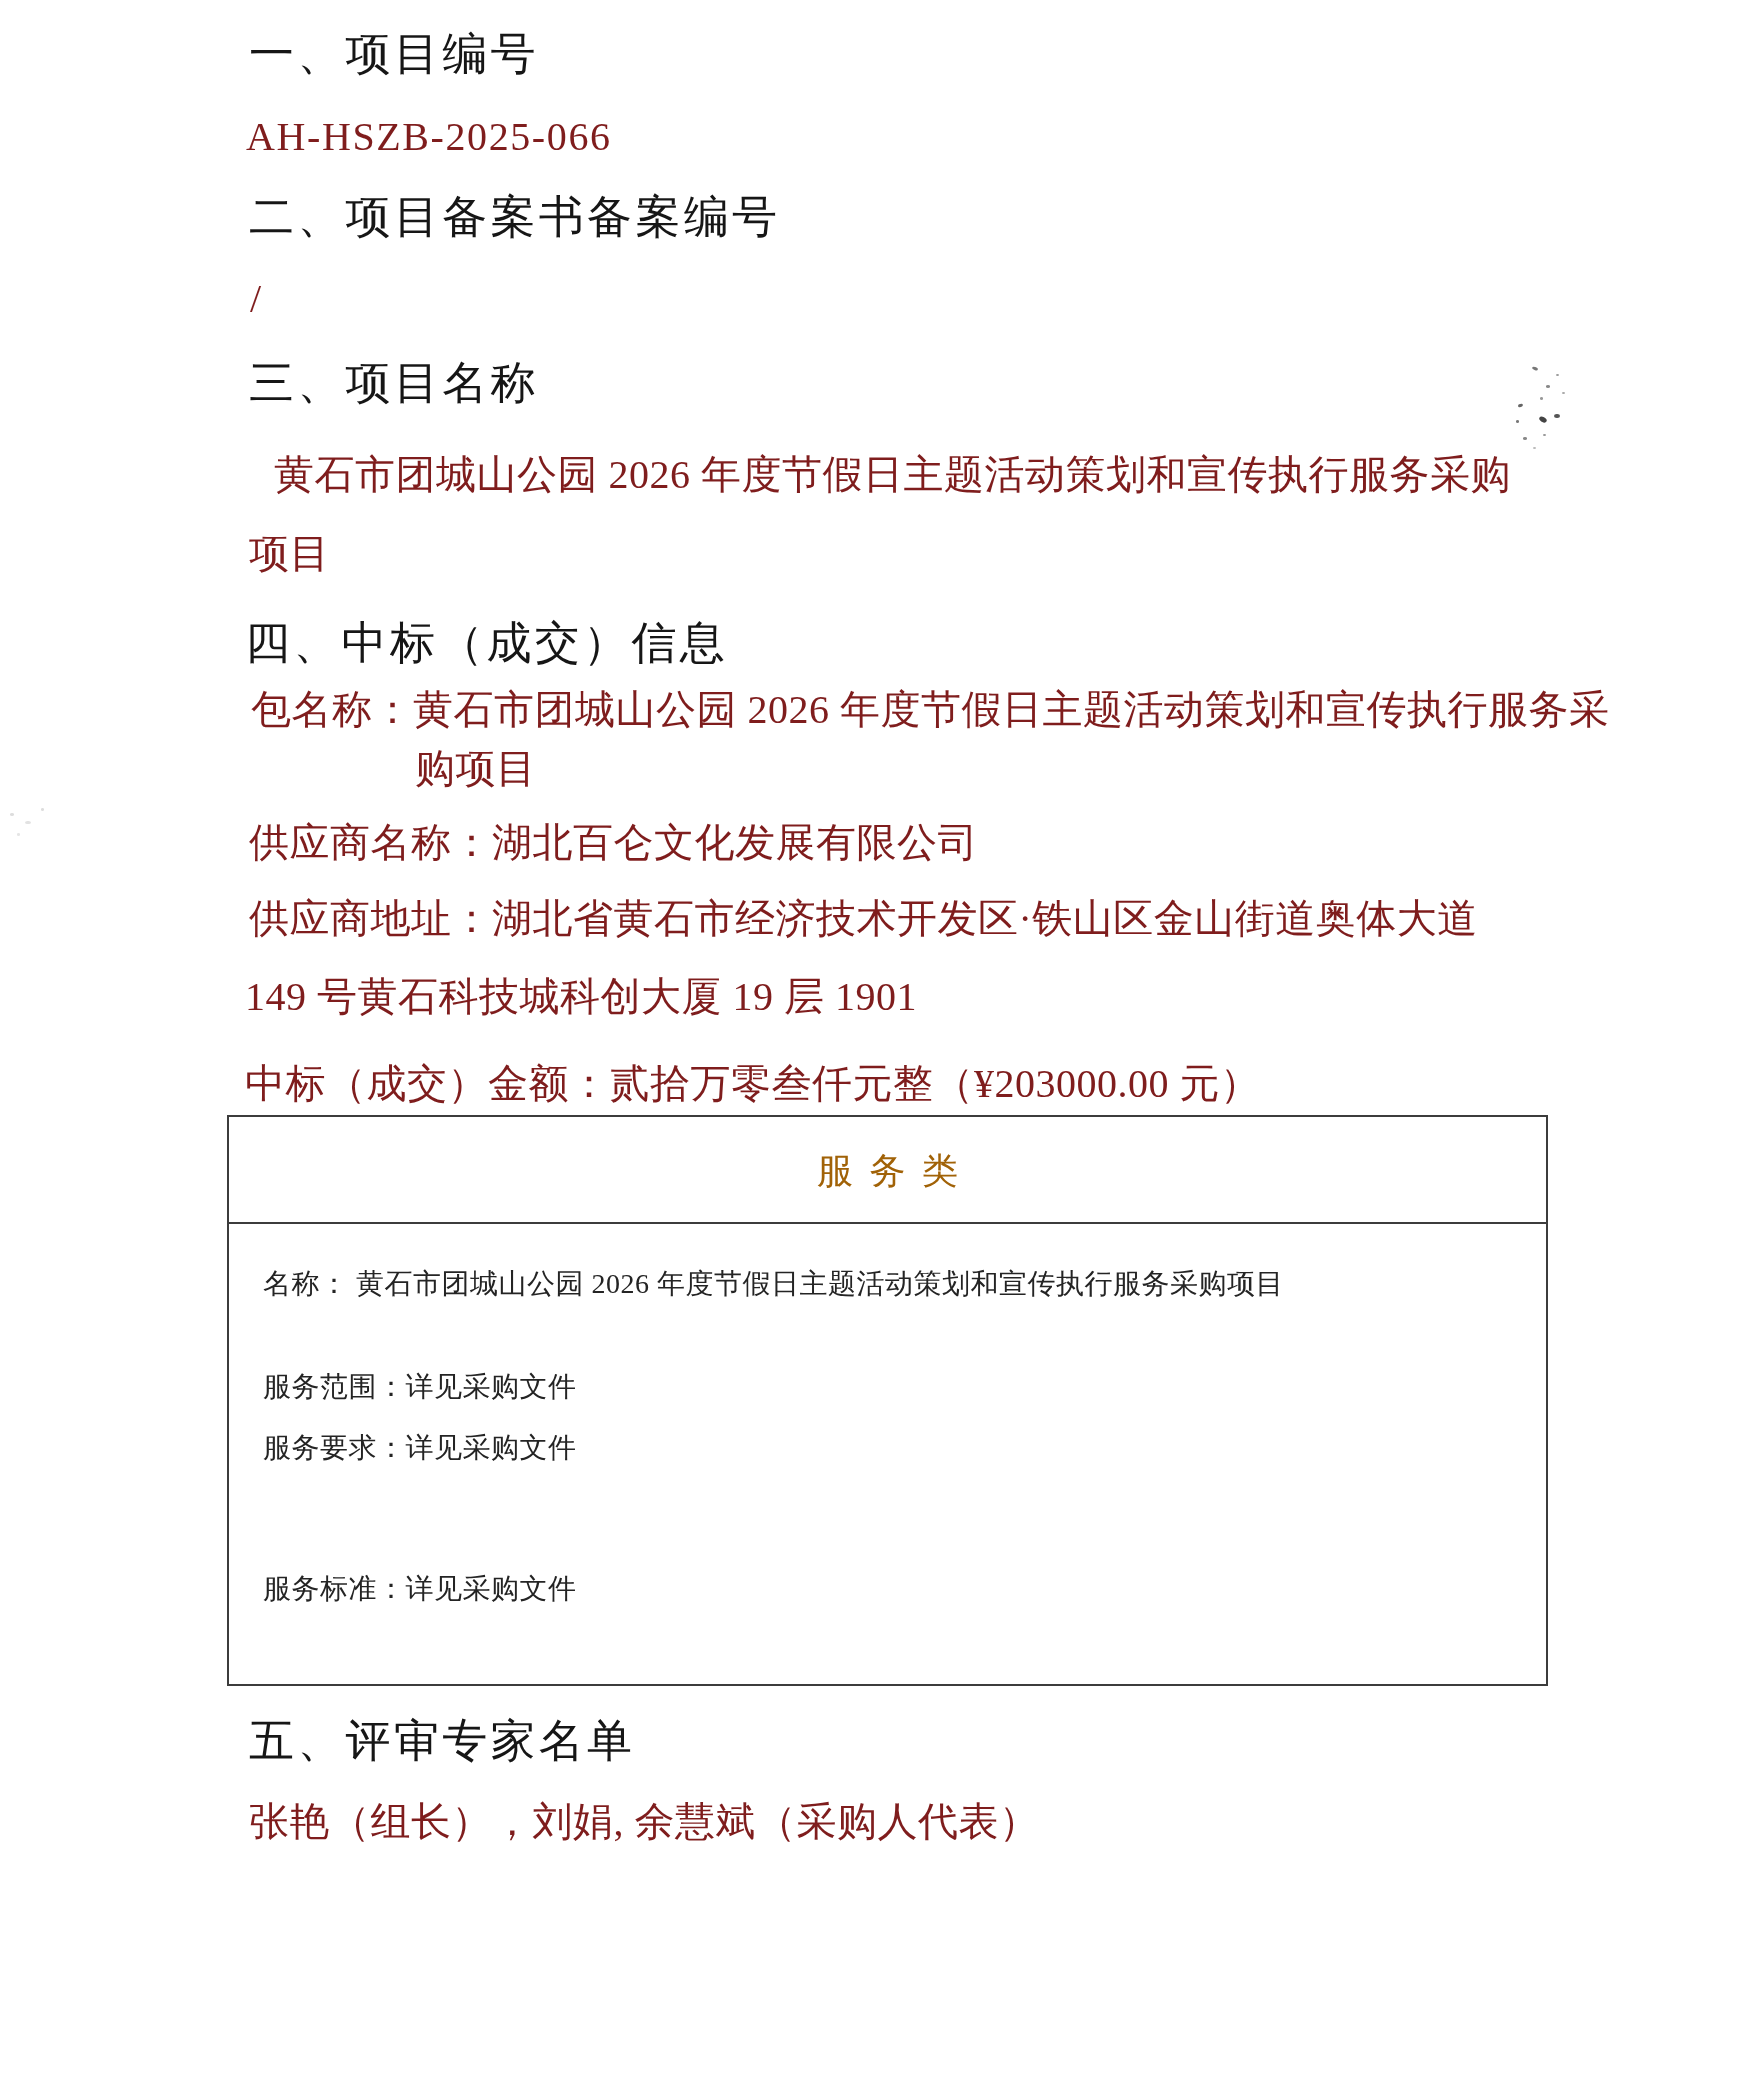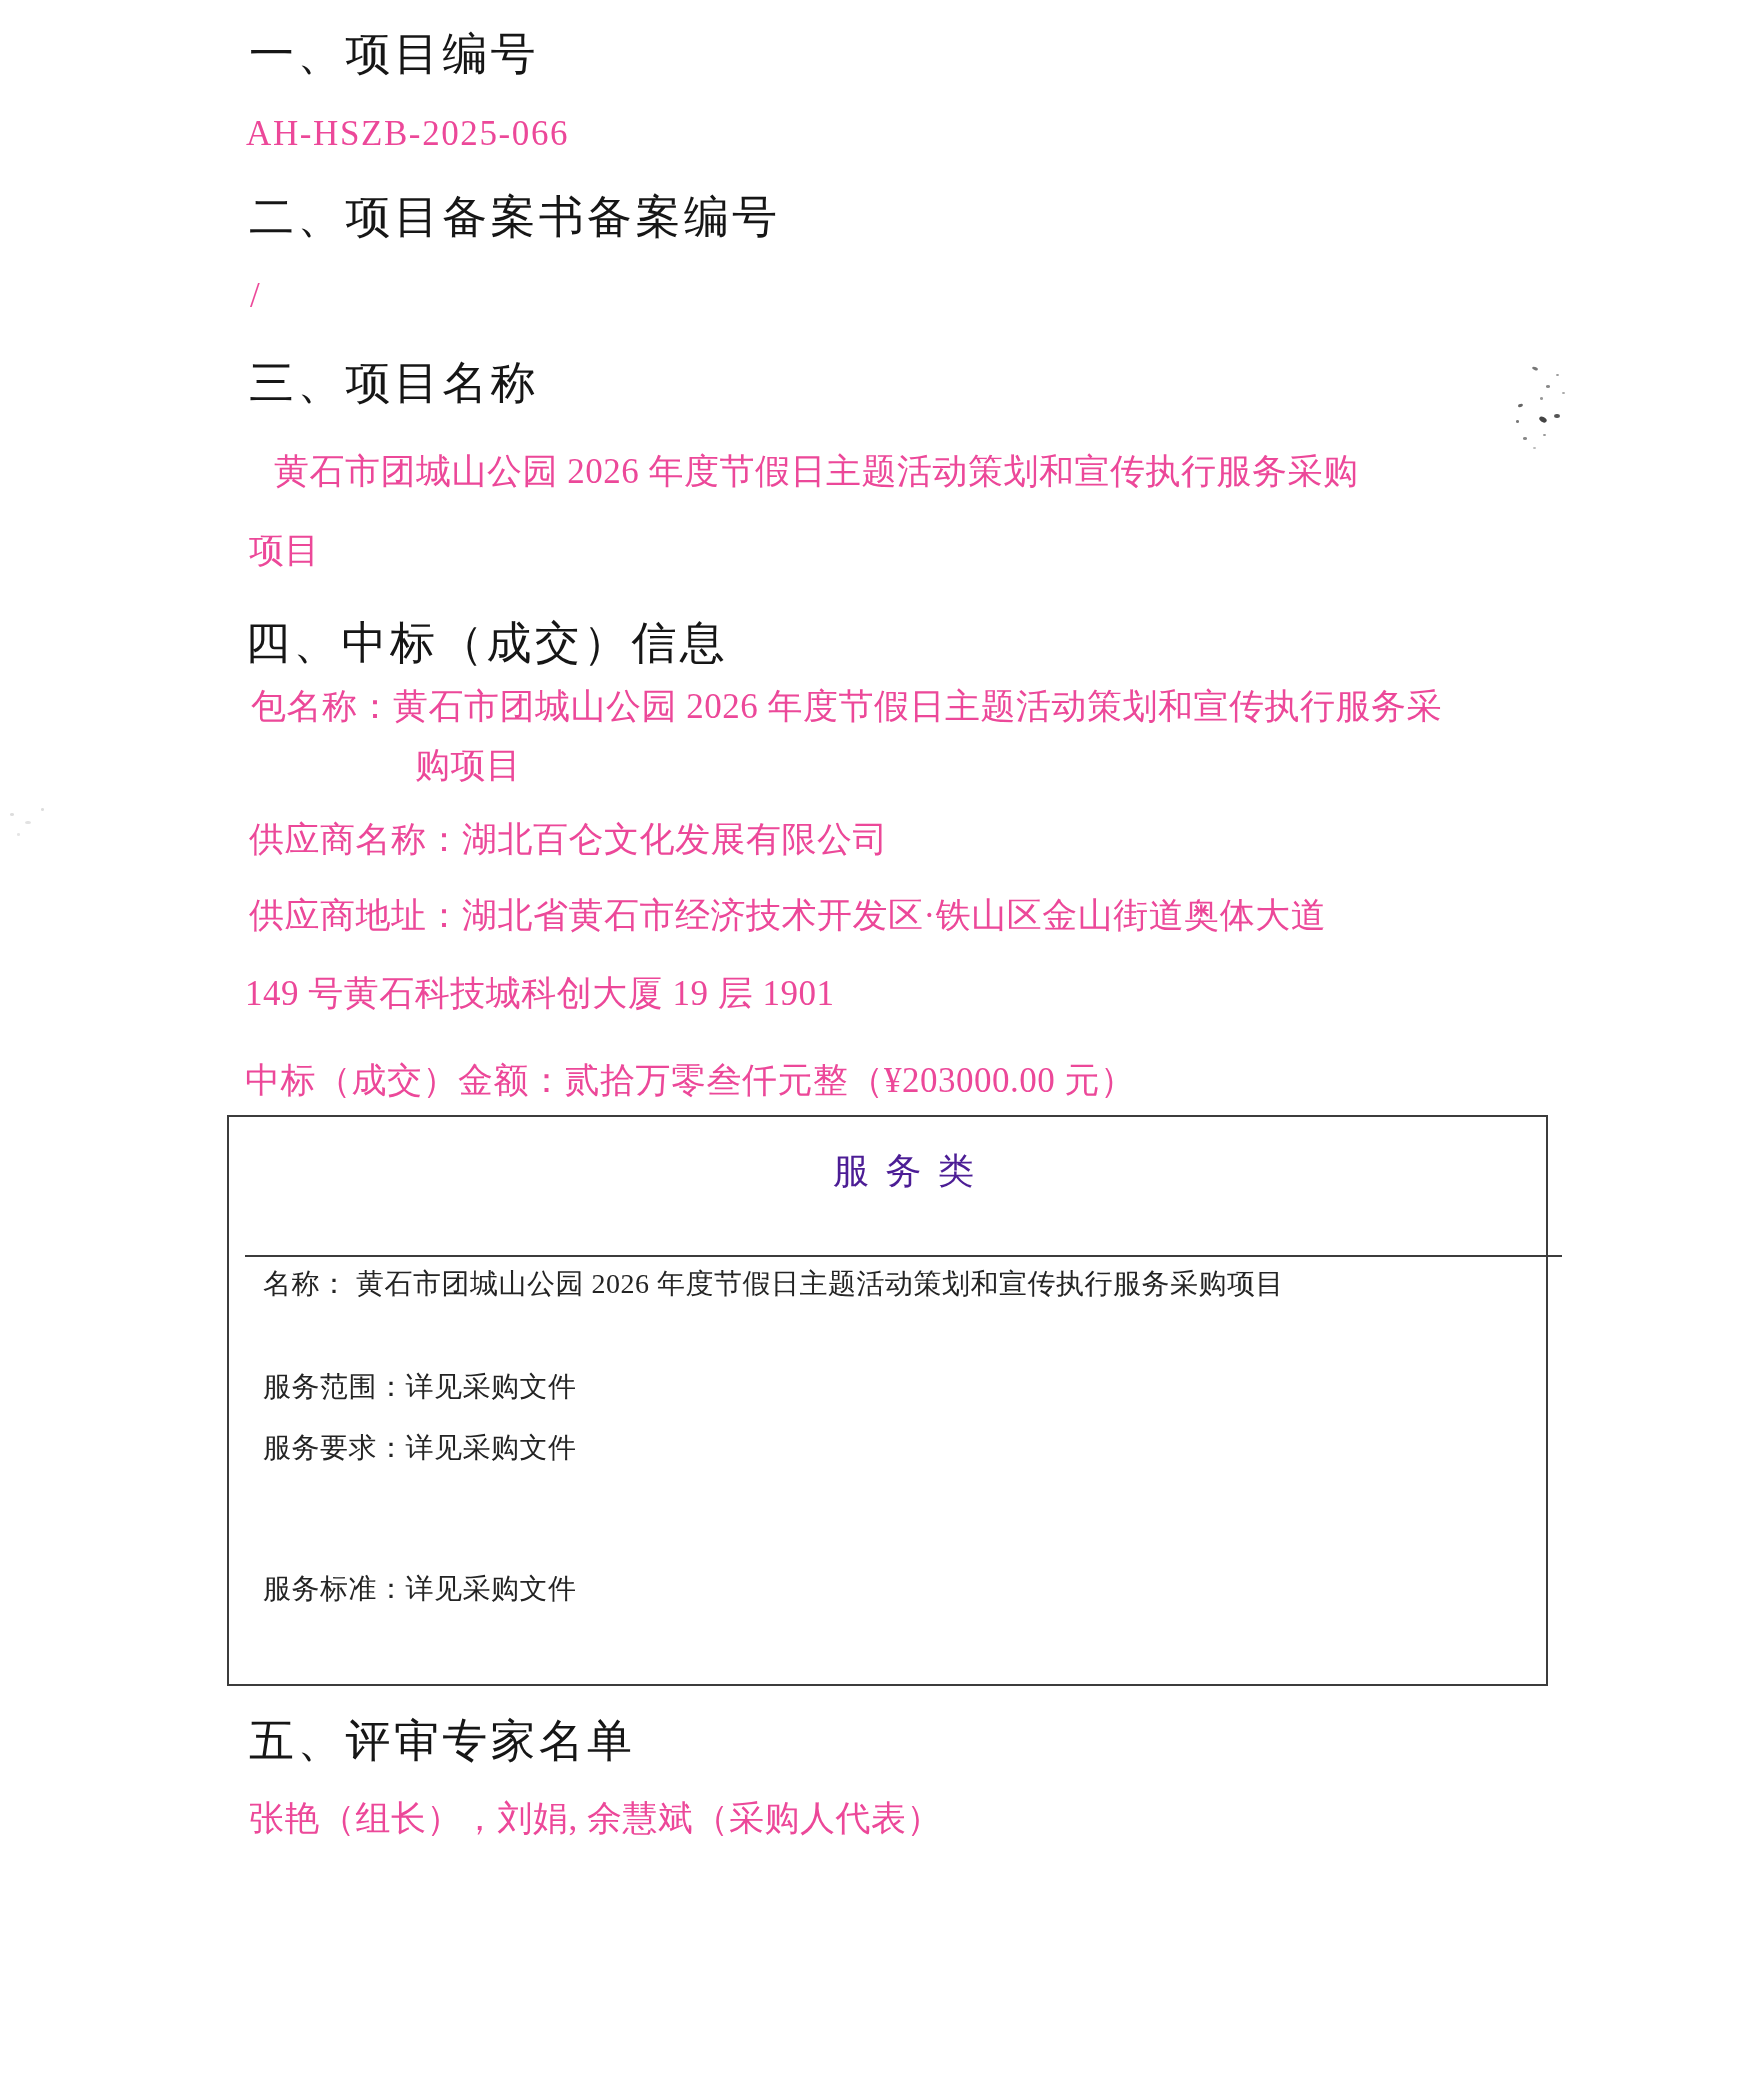--- a/index.html
+++ b/index.html
@@ -6,32 +6,32 @@
   body{
     width:1760px;height:2097px;
     background:#ffffff;
     position:relative;
     font-family:"Liberation Serif","DejaVu Serif",serif;
     color:#1f1f1f;
     overflow:hidden;
   }
   .line{position:absolute;white-space:nowrap;line-height:1.25;}
   .h{font-size:45px;font-weight:normal;letter-spacing:3.3px;color:#161616;}
-  .b{font-size:35px;letter-spacing:0.5px;color:#ec4899;font-family:Liberation Serif, serif;}
+  .b{font-size:40px;letter-spacing:0.5px;color:#7f1d1d;font-family:Liberation Serif, serif;}
   .latin{letter-spacing:1.6px;}
   
   .svc-table{
     position:absolute;left:227px;top:1115px;width:1321px;height:571px;
     border:2.2px solid #3c3c3c;box-sizing:border-box;background:transparent;
   }
   .svc-header{
-    position:absolute;left:16px;top:0;width:100%;height:140px;
+    position:absolute;left:0;top:0;width:100%;height:107px;
     border-bottom:2.2px solid #3c3c3c;box-sizing:border-box;
     text-align:center;line-height:109px;
-    font-size:36px;letter-spacing:16.5px;text-indent:16.5px;color:#4c1d95;
+    font-size:36px;letter-spacing:16.5px;text-indent:16.5px;color:#a16207;
   }
   .svc-row{position:absolute;left:34px;white-space:nowrap;font-size:28px;letter-spacing:0.5px;color:#242424;}
   .r0{top:148px;} .r1{top:231px;margin-top:20px;} .r2{top:312px;} .r3{top:378px;} .r4{top:453px;}
   
   .speck{position:absolute;border-radius:50%;}
 </style>
 </head>
 <body>
 
 <div class="line h" style="left:249px;top:26px;">一、项目编号</div>

